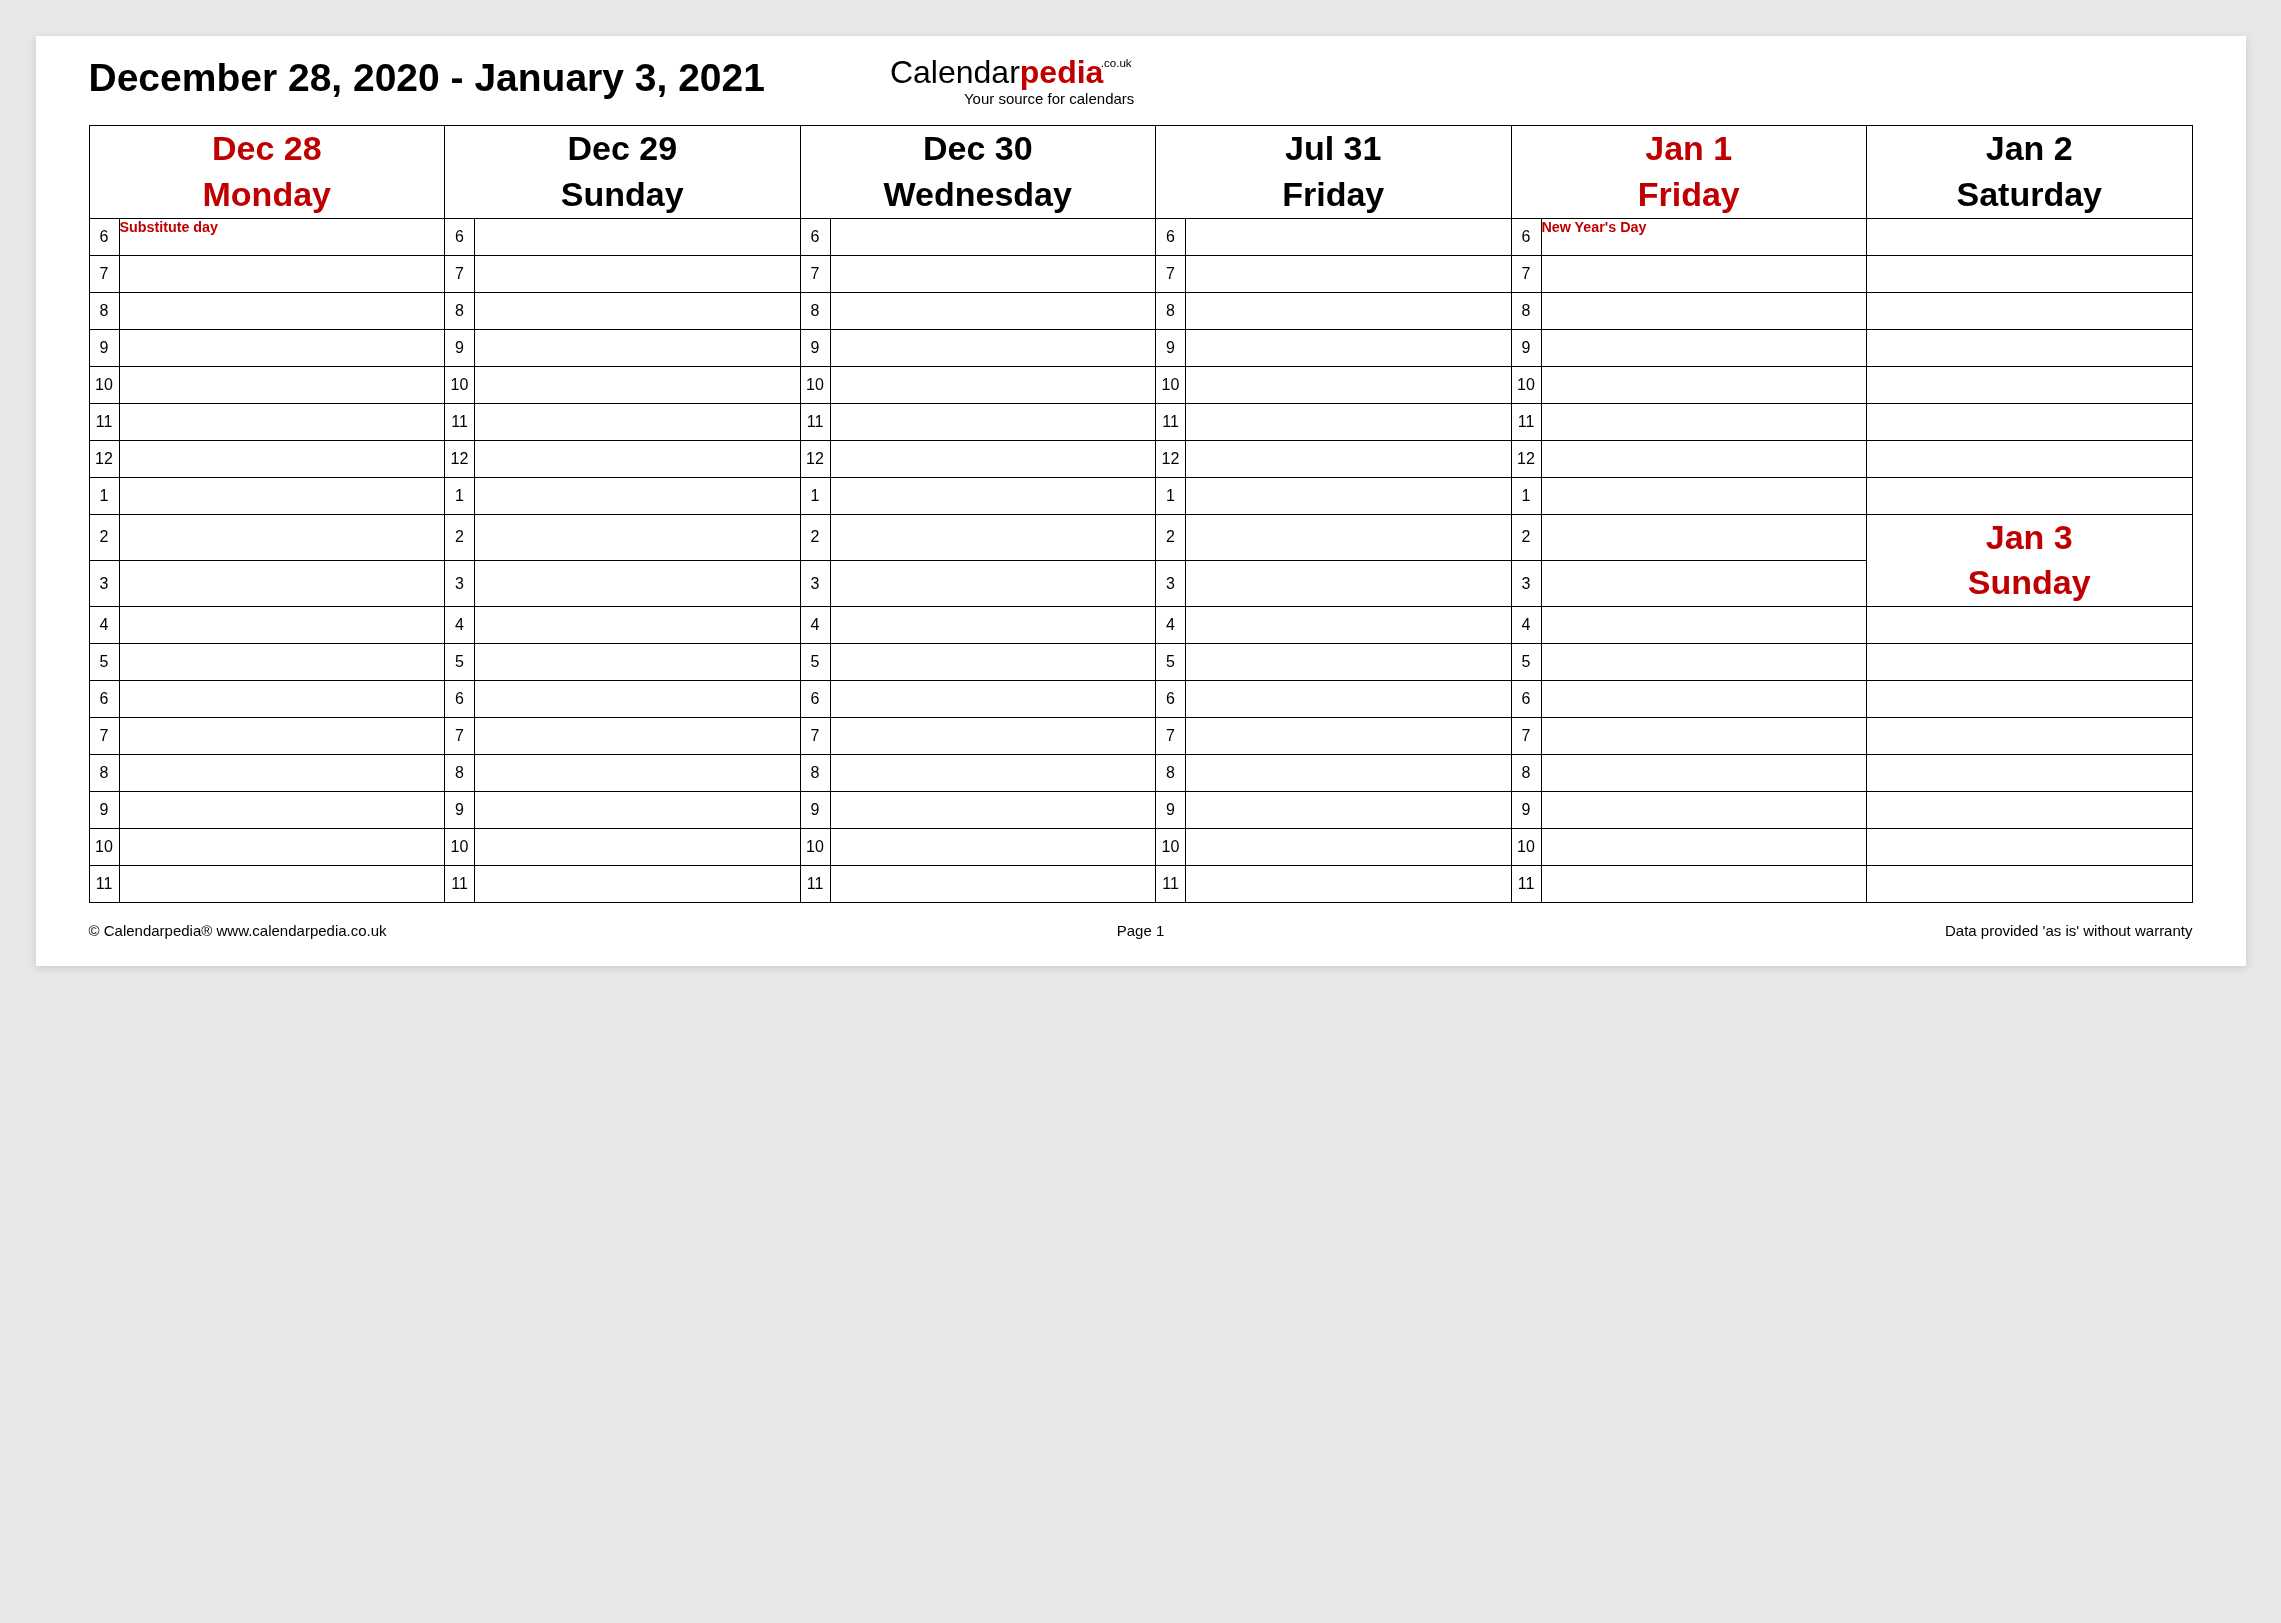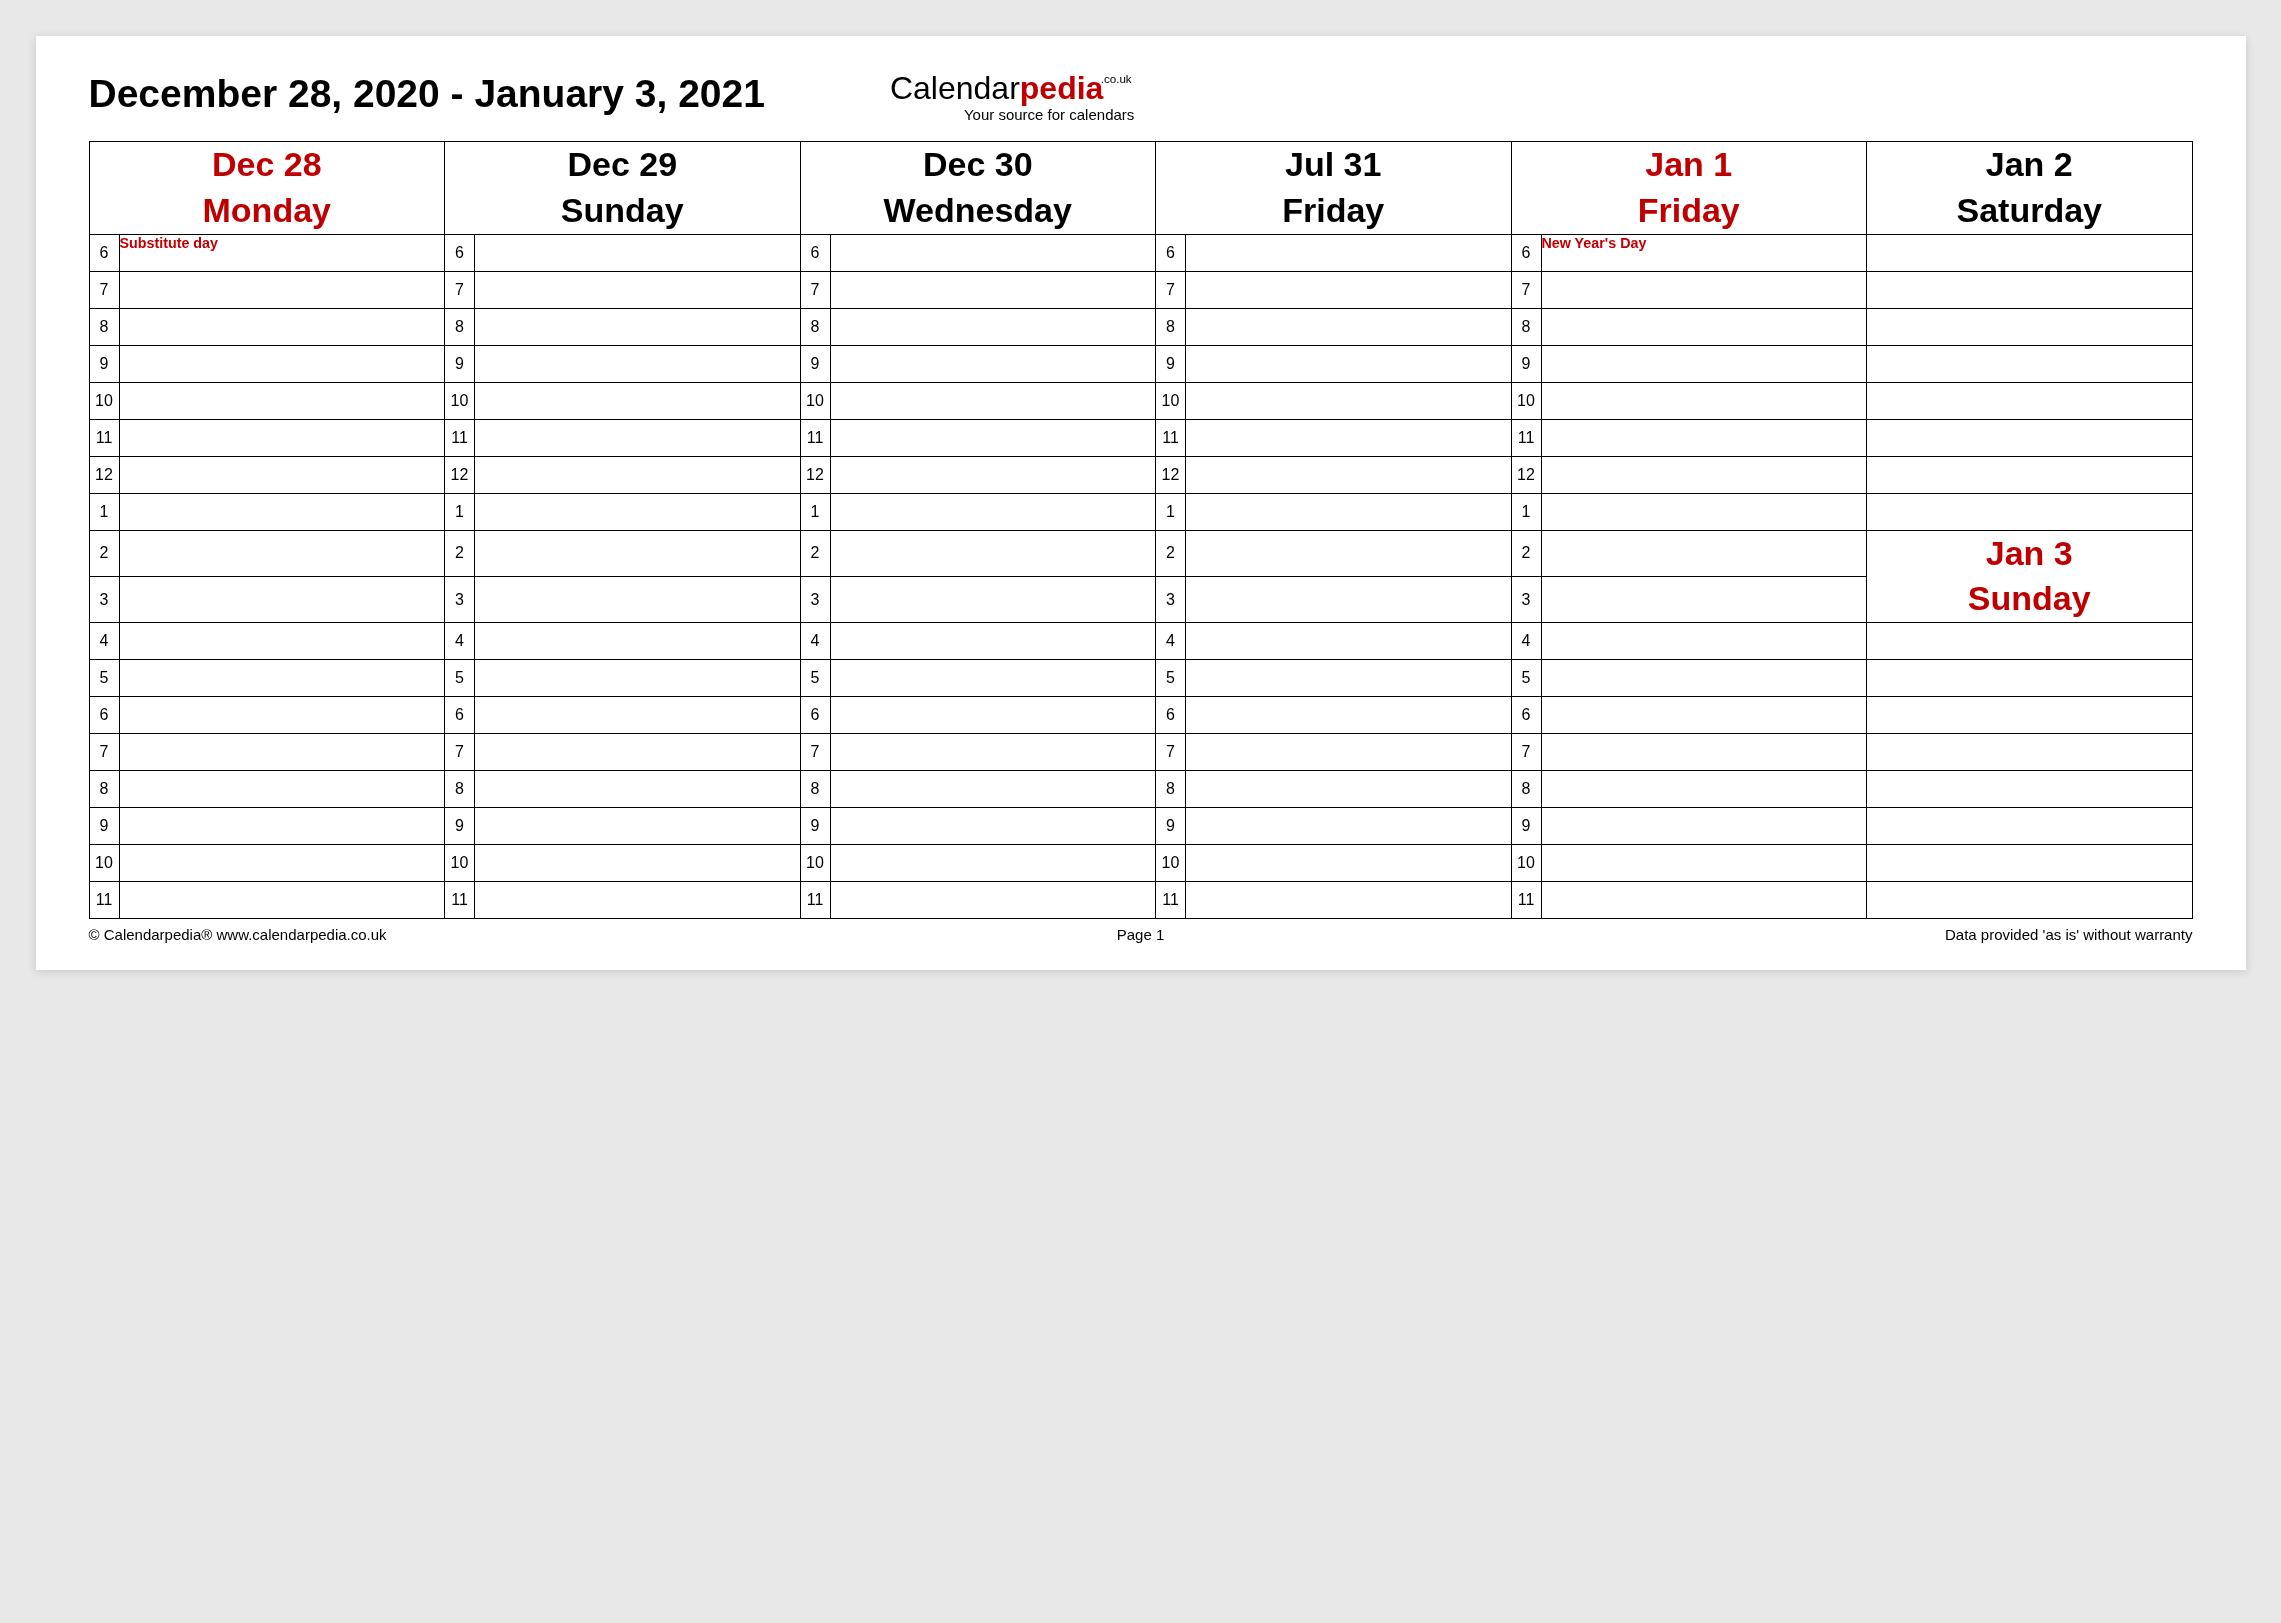--- a/index.html
+++ b/index.html
@@ -8,21 +8,21 @@
     background: #e8e8e8;
     font-family: Arial, Helvetica, sans-serif;
     display: flex;
     justify-content: center;
     padding: 36px 18px;
   }
   .page {
     background: #fff;
     width: 2210px;
     max-width: 2210px;
-    padding: 36px 53px 27px 53px;
+    padding: 20px 53px 27px 53px;
     box-shadow: 0 1.8px 9px rgba(0,0,0,0.15);
   }
   .hdr {
     display: flex;
     align-items: flex-start;
     margin-bottom: 18px;
   }
   .hdr-left {
     flex: 0 0 auto;
     font-size: 39px;
@@ -94,21 +94,21 @@
     line-height: 1.35;
     border-top: 1.8px solid #000;
     padding: 5.3px 3.6px 7.1px 3.6px;
   }
   .ftr {
     display: flex;
     font-size: 15px;
     color: #000;
     margin-top: 7.1px;
   }
-  .ftr > div { flex: 1; }
+  .ftr > div { flex: 1; margin-top: 12px; }
   .ftr .mid { text-align: center; }
   .ftr .r { text-align: right; }
 </style>
 </head>
 <body>
 
 <div class="page">
 
   <div class="hdr">
     <div class="hdr-left">December 28, 2020 - January 3, 2021</div>

